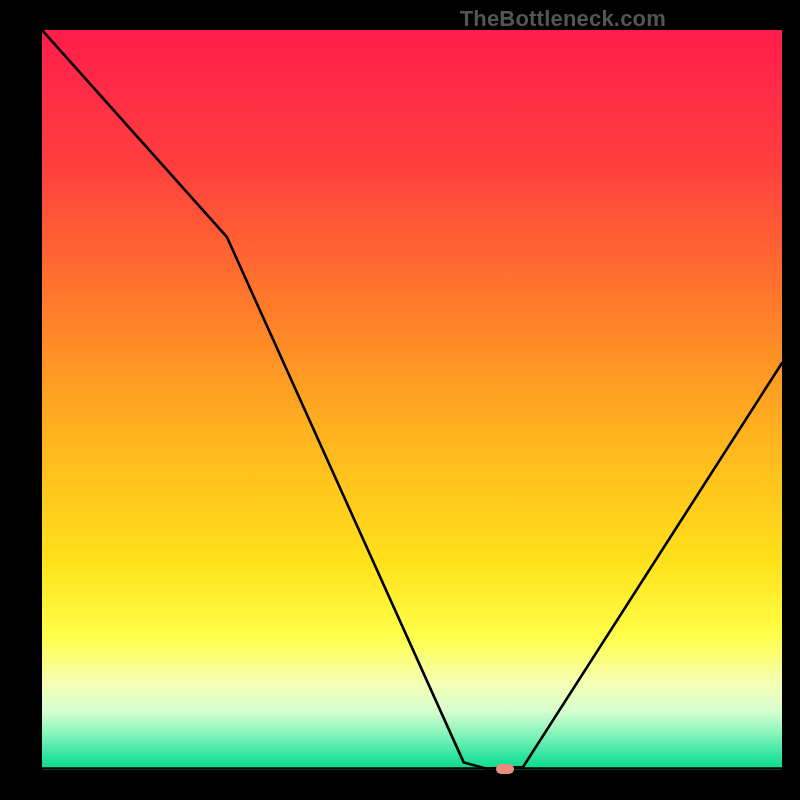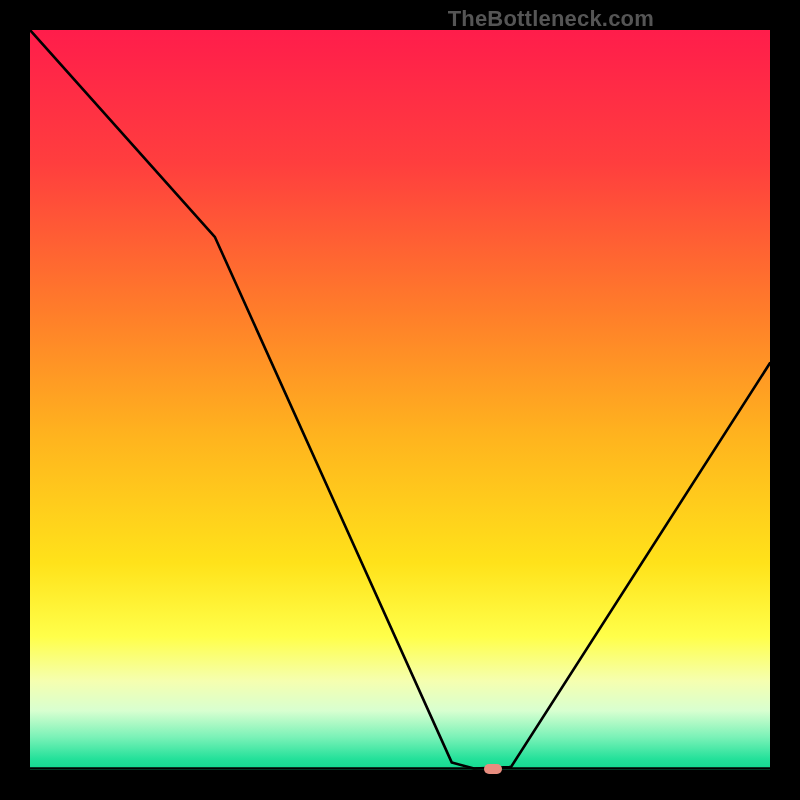--- a/index.html
+++ b/index.html
@@ -5,21 +5,21 @@
   html, body {
     margin: 0;
     padding: 0;
     width: 800px;
     height: 800px;
     background: #000;
     overflow: hidden;
   }
   .frame {
     position: absolute;
-    left: 0;
+    left: 12px;
     top: 0;
     width: 684px;
     height: 800px;
     background: #000;
   }
   .plot-area {
     position: absolute;
     left: 30px;
     top: 30px;
     width: 740px;

